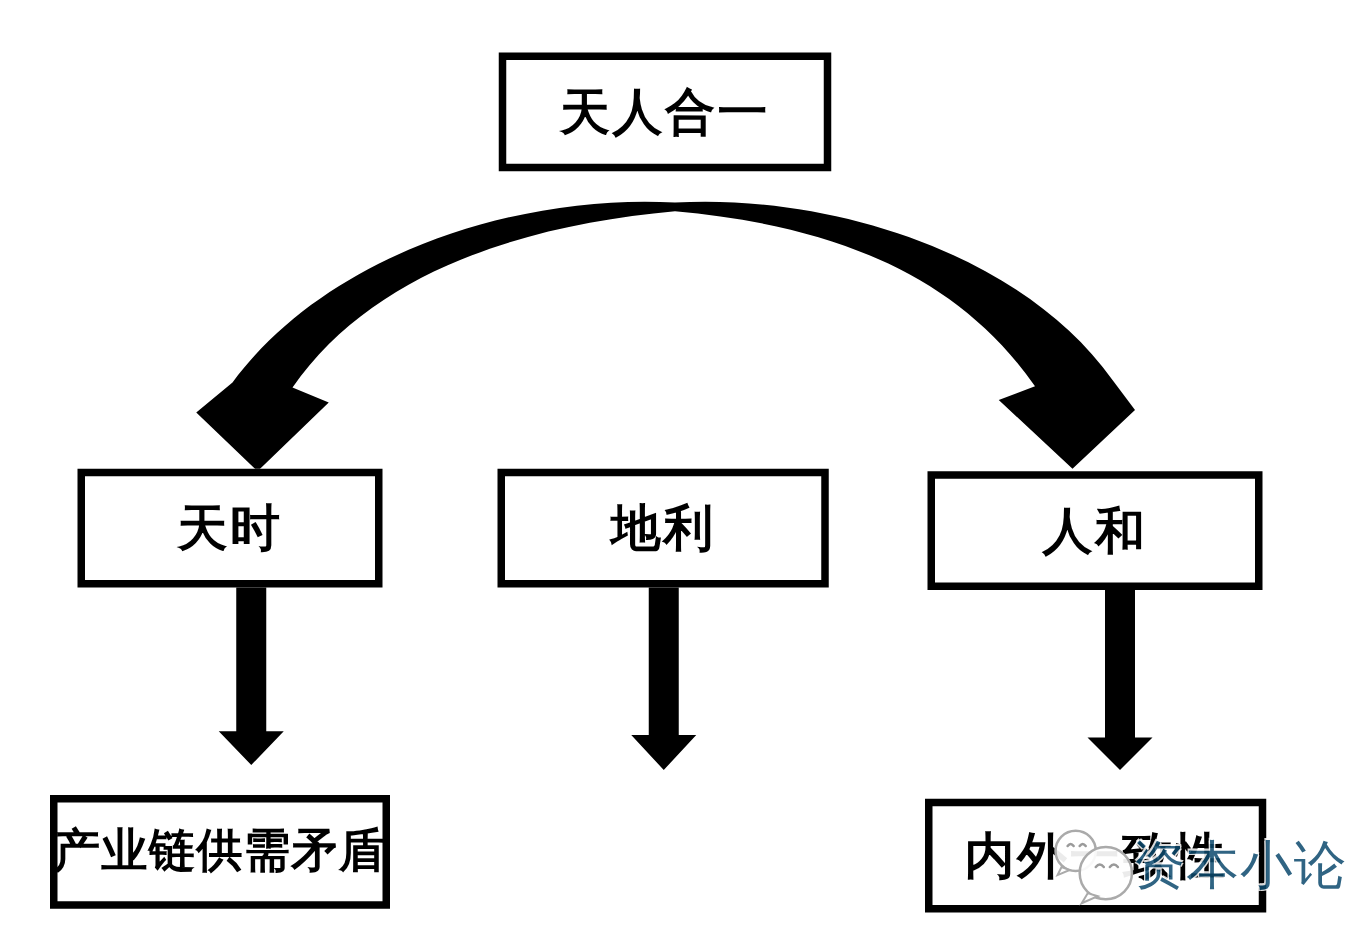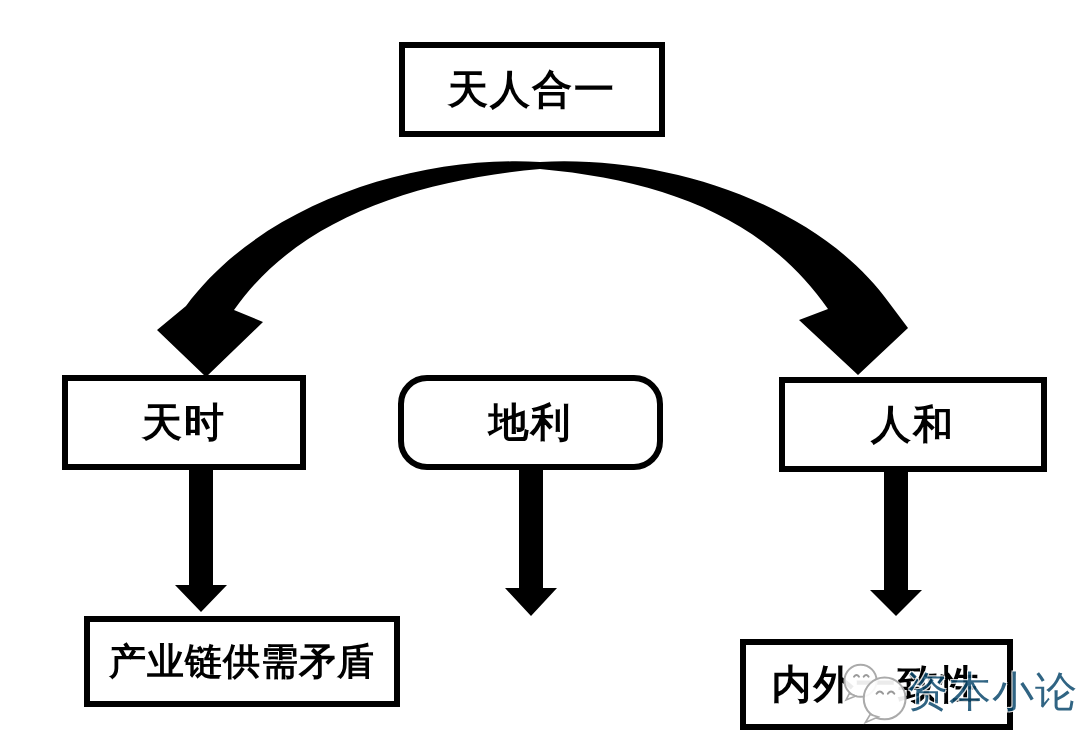--- a/index.html
+++ b/index.html
@@ -24,23 +24,23 @@
     font-size:40px;
     color:#000;
     letter-spacing:2px;
     white-space:nowrap;
     line-height:1;
   }
   .node.small-text .lbl{font-size:37px;letter-spacing:1px;}
   
   #node-root   {left:399px;top:42px;width:266px;height:95px;}
   #node-mid-1  {left:62px; top:375px;width:244px;height:95px;}
-  #node-mid-2  {left:398px;top:375px;width:265px;height:95px;border-radius:29px;}
-  #node-mid-3  {left:742px;top:377px;width:268px;height:95px;margin-left:37px;}
-  #node-bot-1  {left:40px; top:616px;width:316px;height:91px;margin-left:44px;}
+  #node-mid-2  {left:398px;top:375px;width:265px;height:95px;}
+  #node-mid-3  {left:742px;top:377px;width:268px;height:95px;}
+  #node-bot-1  {left:40px; top:636px;width:272px;height:91px;}
   #node-bot-2  {left:390px;top:632px;width:276px;height:91px;}
   #node-bot-3  {left:740px;top:639px;width:273px;height:91px;}
   
   .watermark{
     position:absolute;
     left:838px;top:652px;
     width:240px;height:80px;
     z-index:3;
     display:flex;align-items:center;
     pointer-events:none;

